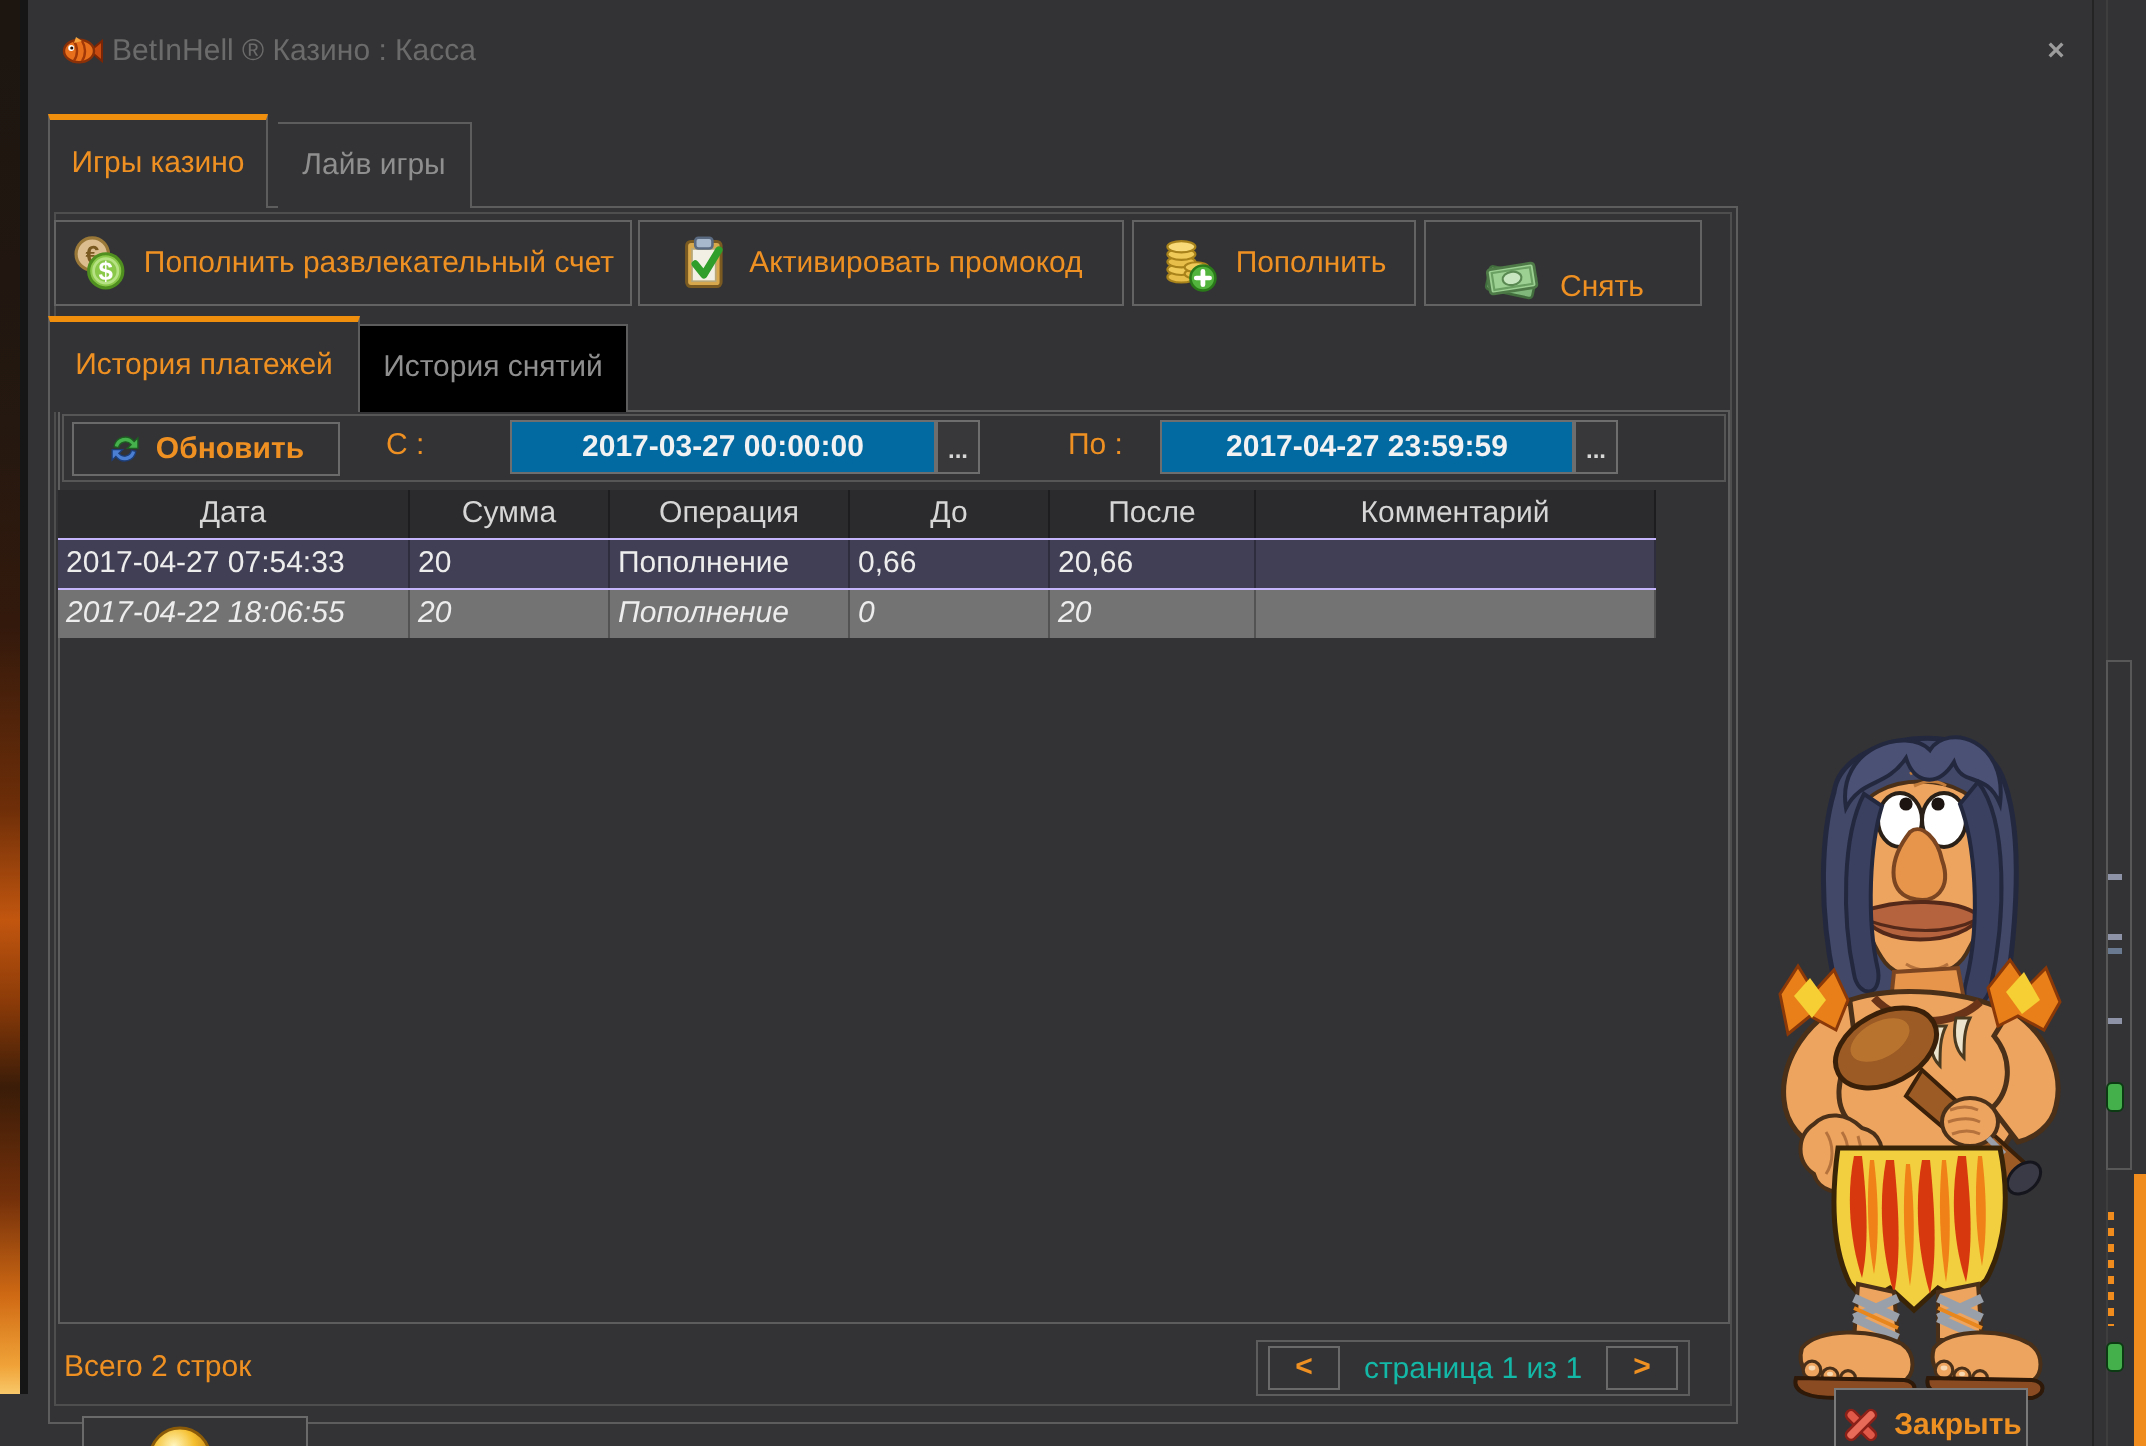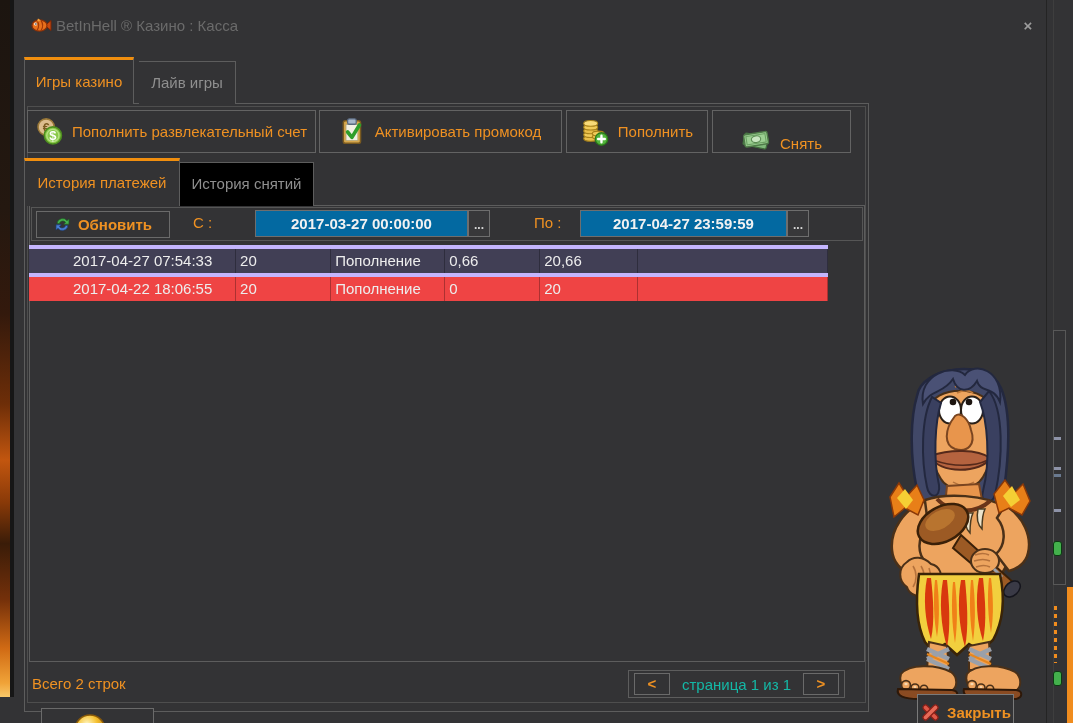--- a/index.html
+++ b/index.html
@@ -76,25 +76,25 @@
     color:#d8d8d8;font-size:12px;font-weight:bold;display:flex;align-items:flex-end;
     justify-content:center;padding-bottom:4px;background:#38383a;z-index:7;}
   .dots-from{left:468px;}
   .dots-to{left:787px;}
 
   
   .tbl{left:29px;top:245px;width:799px;z-index:7;}
   .thead{display:flex;height:24px;background:#2b2b2d;}
   .th{box-sizing:border-box;border-right:1px solid #1d1d1f;color:#d6d6d6;font-size:15px;
     text-align:center;line-height:23px;}
-  .tr{display:flex;height:24px;border-top:4px solid #c4b5fd;padding-left:40px;}
+  .tr{display:flex;height:24px;border-top:1px solid #c4b5fd;}
   .td{box-sizing:border-box;border-right:1px solid rgba(0,0,0,.28);color:#ededed;
     font-size:15px;line-height:23px;padding-left:4px;white-space:nowrap;overflow:hidden;}
   .row-a{background:#413f55;}
-  .row-b{background:#ef4444;}
+  .row-b{background:#737373;font-style:italic;}
   .c0{width:176px;}.c1{width:100px;}.c2{width:120px;}.c3{width:100px;}.c4{width:103px;}.c5{width:200px;}
 
   
   .total-text{left:32px;top:675px;color:#ef9122;font-size:15px;z-index:7;}
   .pager{left:628px;top:670px;width:217px;height:28px;box-sizing:border-box;border:1px solid #5d5d5d;
     display:flex;align-items:center;justify-content:space-between;padding:0 5px;z-index:7;background:#333335;}
   .pg-btn{width:36px;height:22px;box-sizing:border-box;border:1px solid #6a6a6a;color:#ef9122;
     font-size:15px;font-weight:bold;text-align:center;line-height:20px;background:#333335;}
   .pg-label{color:#14b8a6;font-size:15px;}
 
@@ -208,20 +208,28 @@
   <span>Обновить</span>
 </div>
 <div class="abs range-label lab-from">С :</div>
 <div class="abs date-box date-from">2017-03-27 00:00:00</div>
 <div class="abs dots-btn dots-from">...</div>
 <div class="abs range-label lab-to">По :</div>
 <div class="abs date-box date-to">2017-04-27 23:59:59</div>
 <div class="abs dots-btn dots-to">...</div>
 
 <div class="abs tbl">
+  <div class="thead">
+    <div class="th c0">Дата</div>
+    <div class="th c1">Сумма</div>
+    <div class="th c2">Операция</div>
+    <div class="th c3">До</div>
+    <div class="th c4">После</div>
+    <div class="th c5">Комментарий</div>
+  </div>
   <div class="tr row-a">
     <div class="td c0">2017-04-27 07:54:33</div>
     <div class="td c1">20</div>
     <div class="td c2">Пополнение</div>
     <div class="td c3">0,66</div>
     <div class="td c4">20,66</div>
     <div class="td c5"></div>
   </div>
   <div class="tr row-b">
     <div class="td c0">2017-04-22 18:06:55</div>

